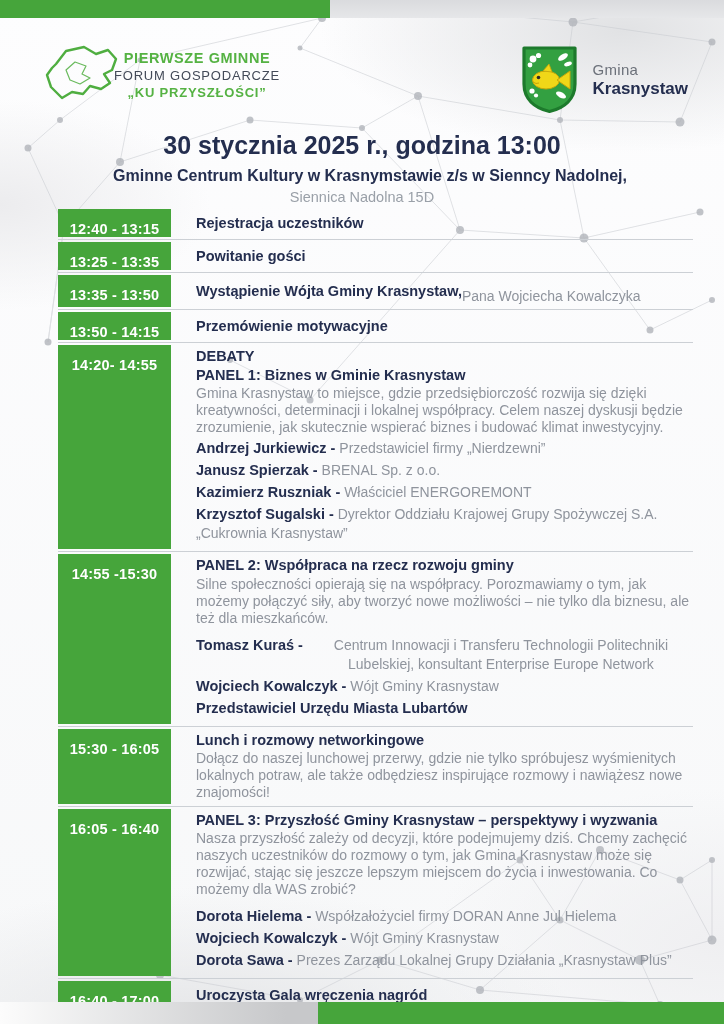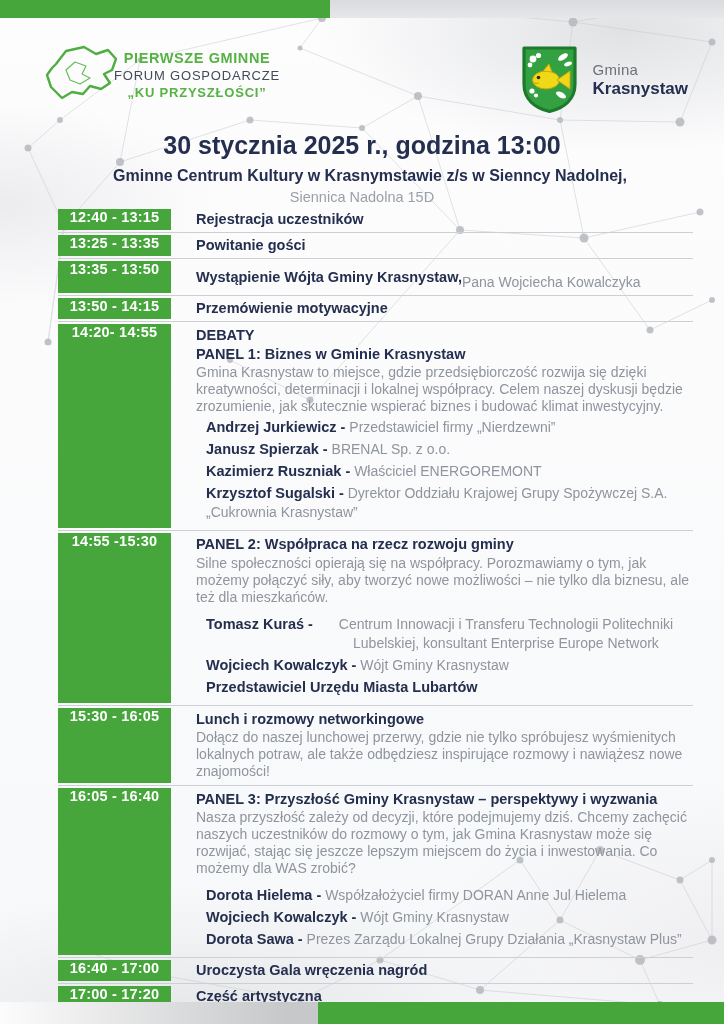--- a/index.html
+++ b/index.html
@@ -50,30 +50,30 @@
   .subtitle{color:var(--navy);font-weight:bold;font-size:16px;line-height:19px;margin-bottom:3px;padding-left:16px;}
   .address{color:#9aa0a8;font-size:14.5px;line-height:18px;}
 
   
   .schedule{position:absolute;top:207px;left:58px;right:31px;z-index:1;}
   .row{display:flex;align-items:stretch;border-bottom:1px solid var(--divider);}
   .row:last-child{border-bottom:none;}
   .time{
     flex:0 0 113px;width:113px;background:var(--green);color:#fff;
     font-weight:bold;font-size:14.5px;text-align:center;
-    padding:0 6px 0;margin:2px 0;letter-spacing:.2px;
+    padding:12px 6px 0;margin:2px 0;letter-spacing:.2px;
   }
   .time.right{text-align:right;padding-right:11px;}
   .content{flex:1;padding:4px 0 5px 25px;color:var(--gray-text);font-size:14px;line-height:17px;}
   .row.simple .content{display:flex;align-items:center;padding-top:3px;padding-bottom:4px;}
   .rtitle{font-weight:bold;color:var(--navy);font-size:14.5px;line-height:18px;}
   .rrest{color:var(--gray-text);font-weight:normal;font-size:14px;margin-top:12px;}
   .h3{font-weight:bold;color:var(--navy);font-size:14.5px;line-height:18.5px;}
   .para{margin-top:1px;}
-  .speakers{margin-top:3px;margin-left:10px;}
+  .speakers{margin-top:3px;}
   .speakers.gap{margin-top:9px;}
   .spk{line-height:19px;margin-bottom:3px;}
   .spk b{color:var(--navy);font-size:14.5px;}
   .spk.hang{display:flex;}
   .spk.hang b{white-space:nowrap;margin-right:6px;}
   .spk.hang .desc2{flex:1;text-align:center;}
 </style>
 </head>
 <body>
 

